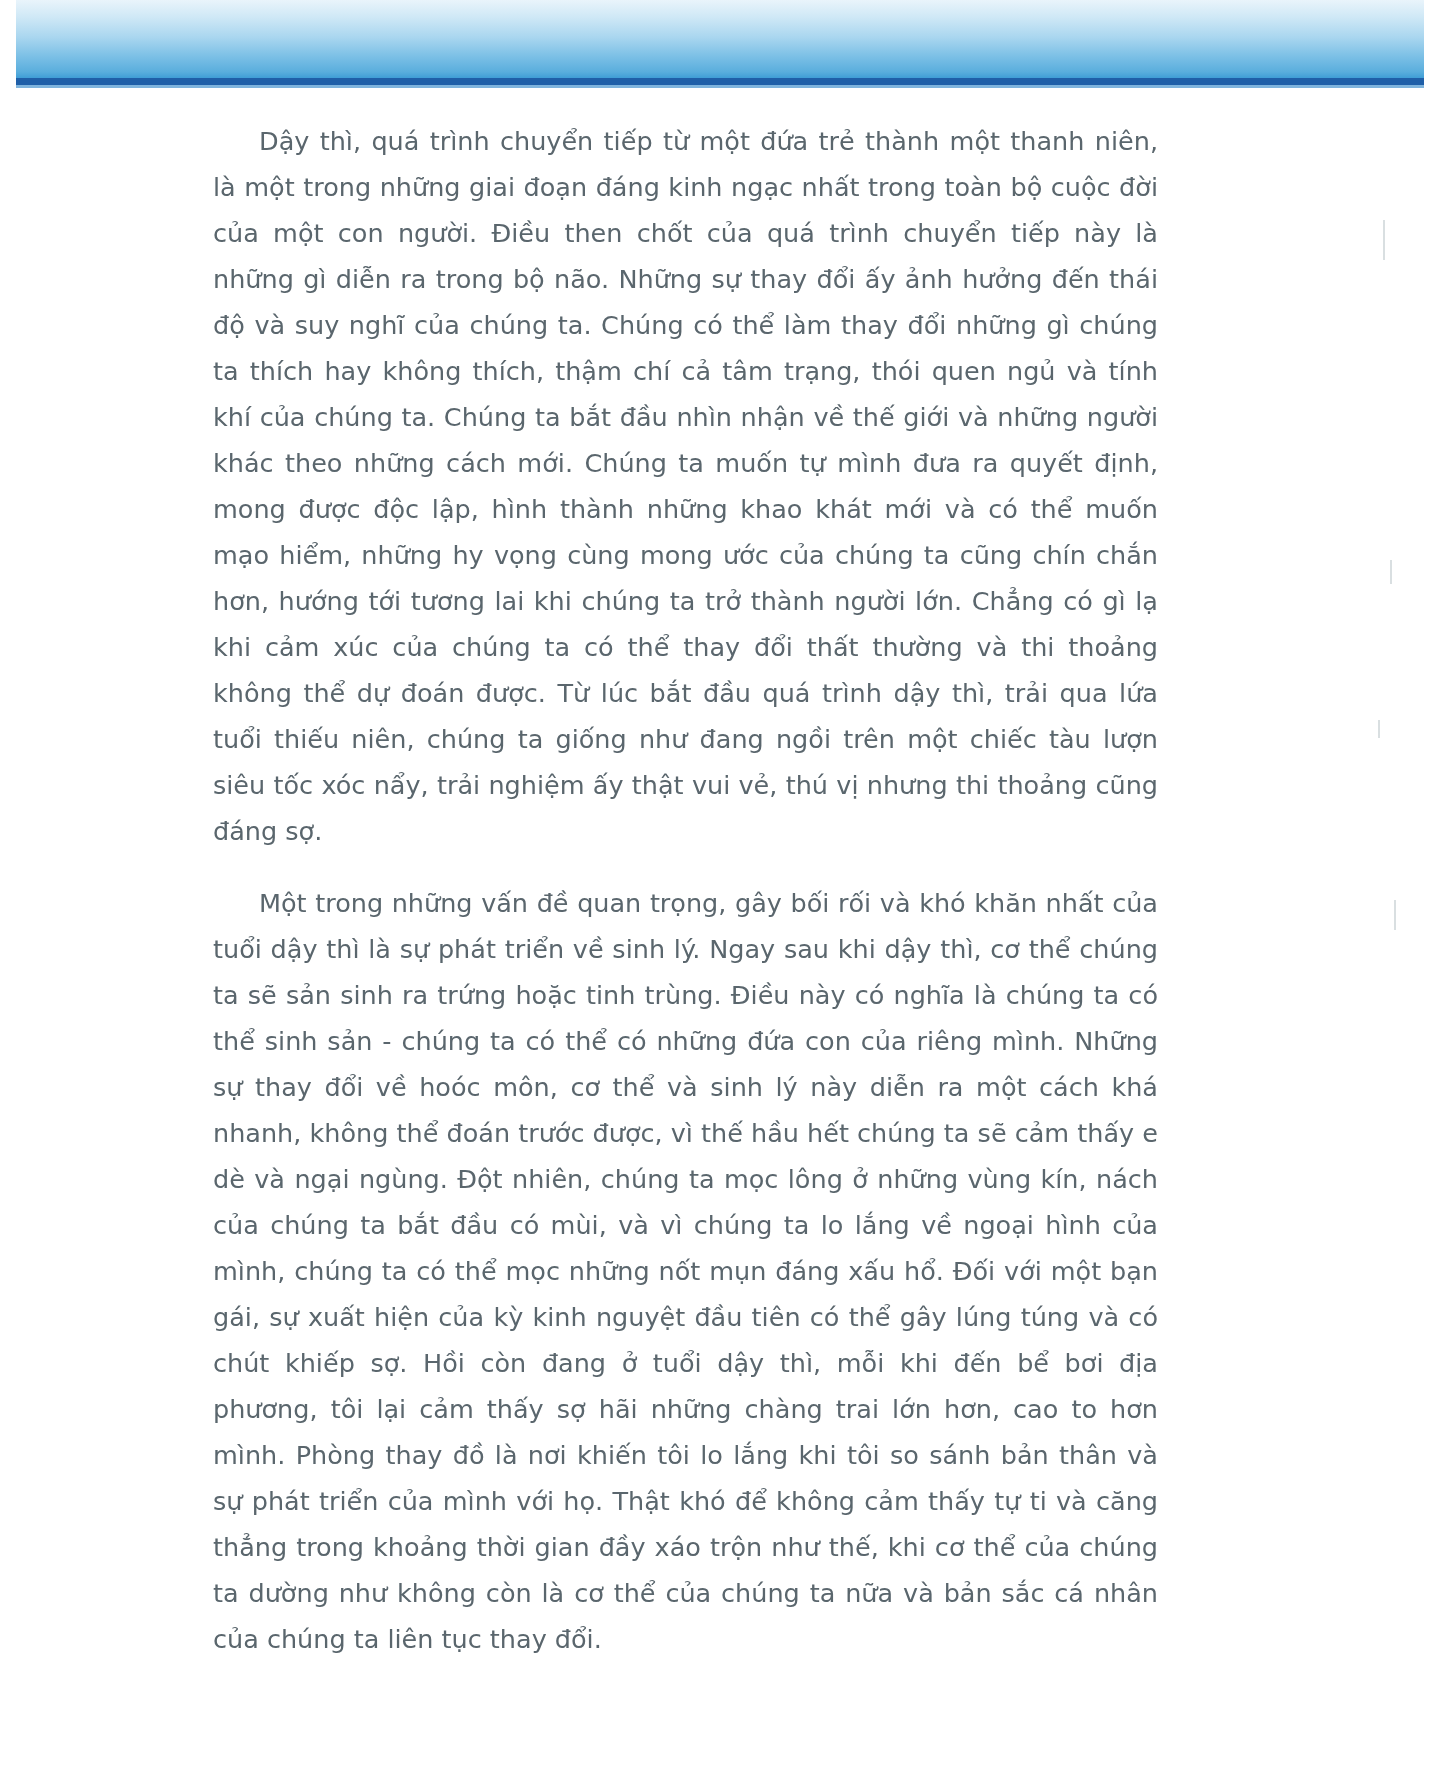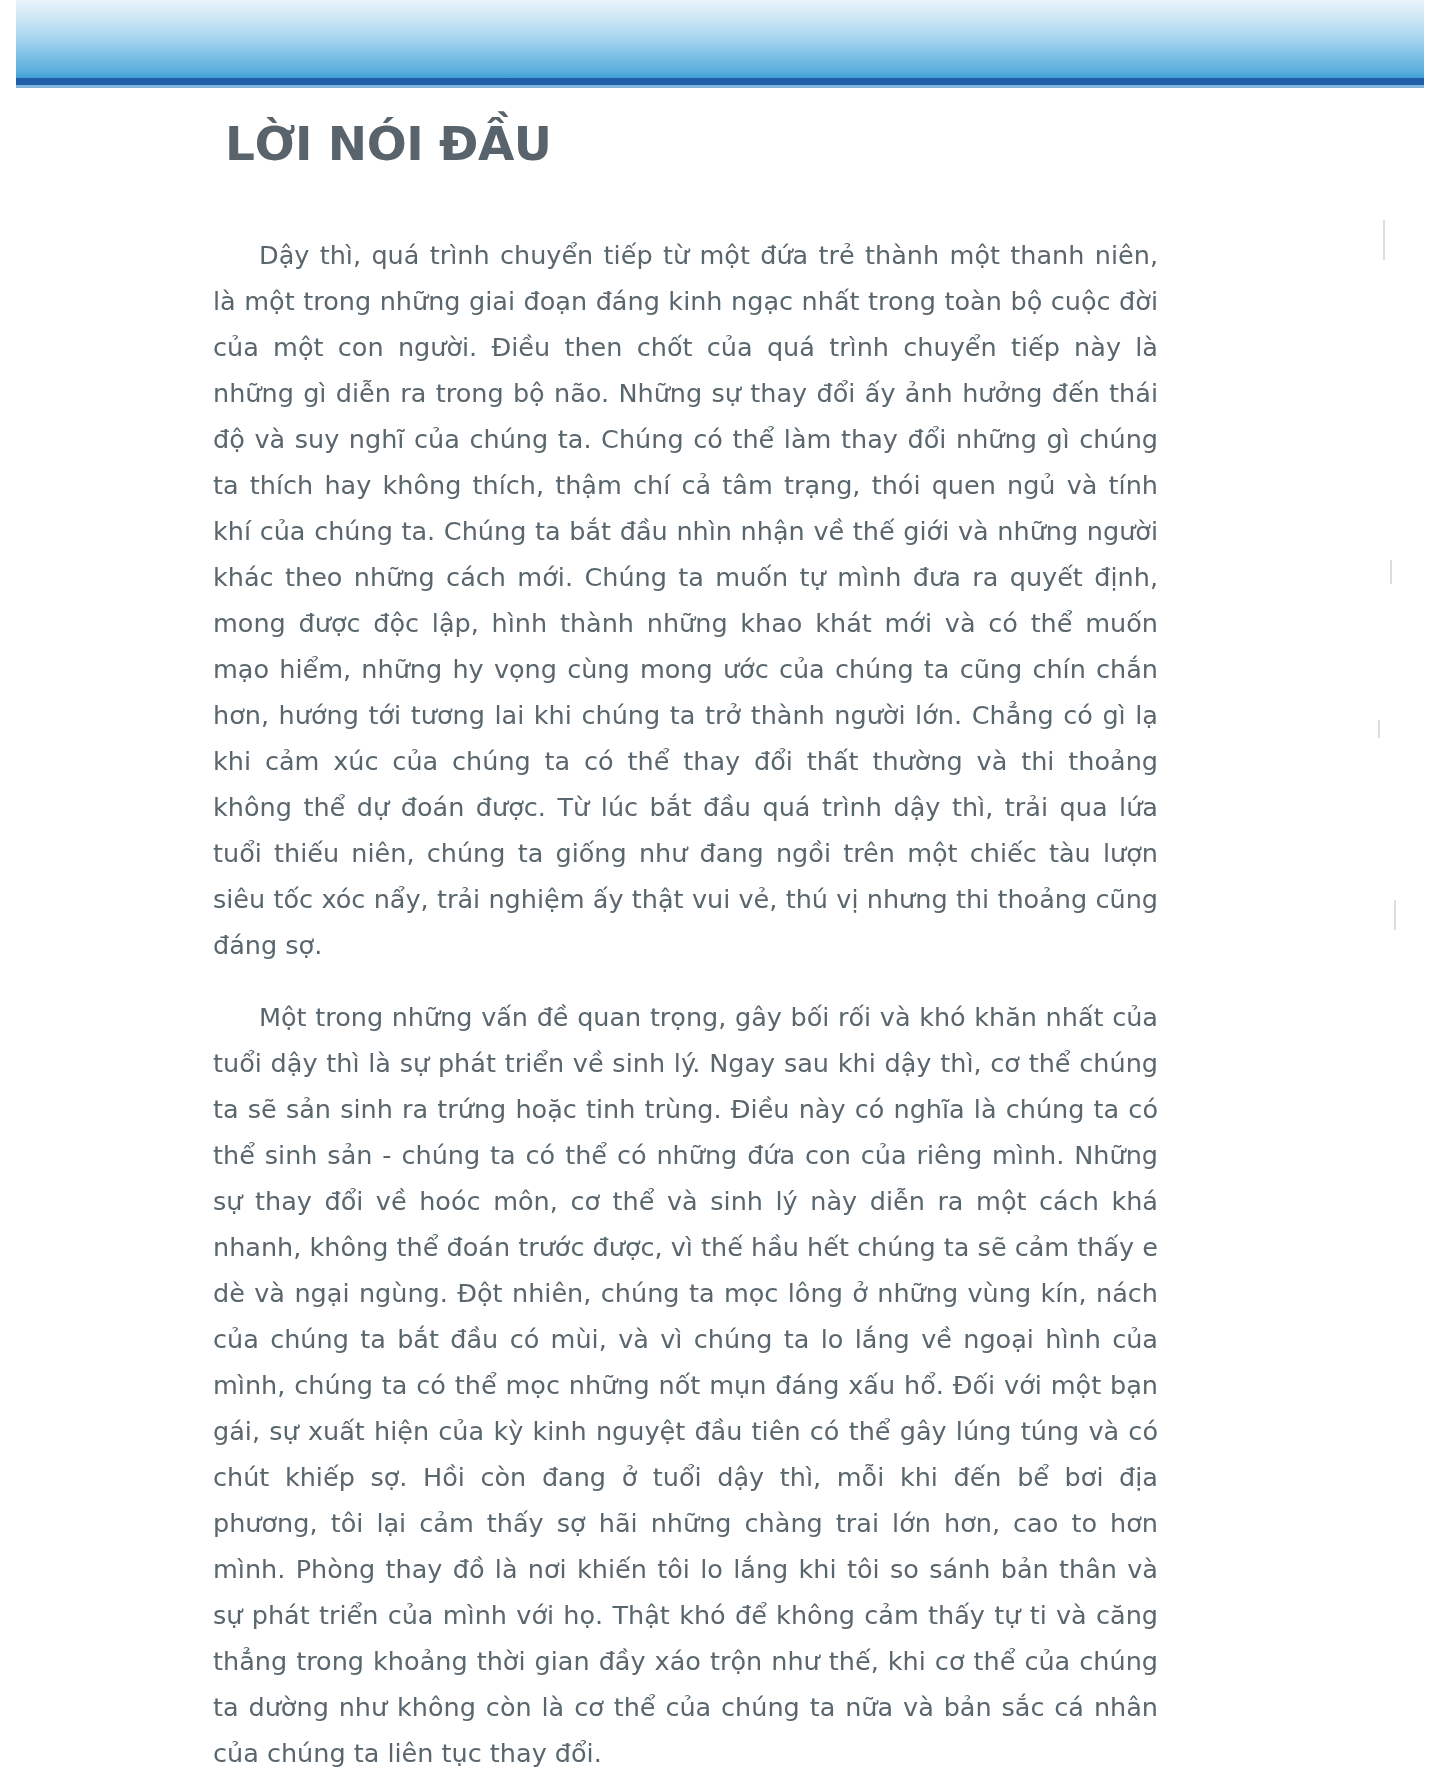--- a/index.html
+++ b/index.html
@@ -111,18 +111,17 @@
 <div class="page-top-rule-2"></div>
 <div class="band-edge-left"></div>
 <div class="band-edge-right"></div>
 
 <div class="scan-mark sm1"></div>
 <div class="scan-mark sm2"></div>
 <div class="scan-mark sm3"></div>
 <div class="scan-mark sm4"></div>
 
 <div class="content">
-  <h1 class="chapter-title">LỜI NÓI ĐẦU</h1>
 
   <p class="body-par">Dậy thì, quá trình chuyển tiếp từ một đứa trẻ thành một thanh niên, là một trong những giai đoạn đáng kinh ngạc nhất trong toàn bộ cuộc đời của một con người. Điều then chốt của quá trình chuyển tiếp này là những gì diễn ra trong bộ não. Những sự thay đổi ấy ảnh hưởng đến thái độ và suy nghĩ của chúng ta. Chúng có thể làm thay đổi những gì chúng ta thích hay không thích, thậm chí cả tâm trạng, thói quen ngủ và tính khí của chúng ta. Chúng ta bắt đầu nhìn nhận về thế giới và những người khác theo những cách mới. Chúng ta muốn tự mình đưa ra quyết định, mong được độc lập, hình thành những khao khát mới và có thể muốn mạo hiểm, những hy vọng cùng mong ước của chúng ta cũng chín chắn hơn, hướng tới tương lai khi chúng ta trở thành người lớn. Chẳng có gì lạ khi cảm xúc của chúng ta có thể thay đổi thất thường và thi thoảng không thể dự đoán được. Từ lúc bắt đầu quá trình dậy thì, trải qua lứa tuổi thiếu niên, chúng ta giống như đang ngồi trên một chiếc tàu lượn siêu tốc xóc nẩy, trải nghiệm ấy thật vui vẻ, thú vị nhưng thi thoảng cũng đáng sợ.</p>
 
   <p class="body-par">Một trong những vấn đề quan trọng, gây bối rối và khó khăn nhất của tuổi dậy thì là sự phát triển về sinh lý. Ngay sau khi dậy thì, cơ thể chúng ta sẽ sản sinh ra trứng hoặc tinh trùng. Điều này có nghĩa là chúng ta có thể sinh sản - chúng ta có thể có những đứa con của riêng mình. Những sự thay đổi về hoóc môn, cơ thể và sinh lý này diễn ra một cách khá nhanh, không thể đoán trước được, vì thế hầu hết chúng ta sẽ cảm thấy e dè và ngại ngùng. Đột nhiên, chúng ta mọc lông ở những vùng kín, nách của chúng ta bắt đầu có mùi, và vì chúng ta lo lắng về ngoại hình của mình, chúng ta có thể mọc những nốt mụn đáng xấu hổ. Đối với một bạn gái, sự xuất hiện của kỳ kinh nguyệt đầu tiên có thể gây lúng túng và có chút khiếp sợ. Hồi còn đang ở tuổi dậy thì, mỗi khi đến bể bơi địa phương, tôi lại cảm thấy sợ hãi những chàng trai lớn hơn, cao to hơn mình. Phòng thay đồ là nơi khiến tôi lo lắng khi tôi so sánh bản thân và sự phát triển của mình với họ. Thật khó để không cảm thấy tự ti và căng thẳng trong khoảng thời gian đầy xáo trộn như thế, khi cơ thể của chúng ta dường như không còn là cơ thể của chúng ta nữa và bản sắc cá nhân của chúng ta liên tục thay đổi.</p>
 </div>
 
 </body></html>

